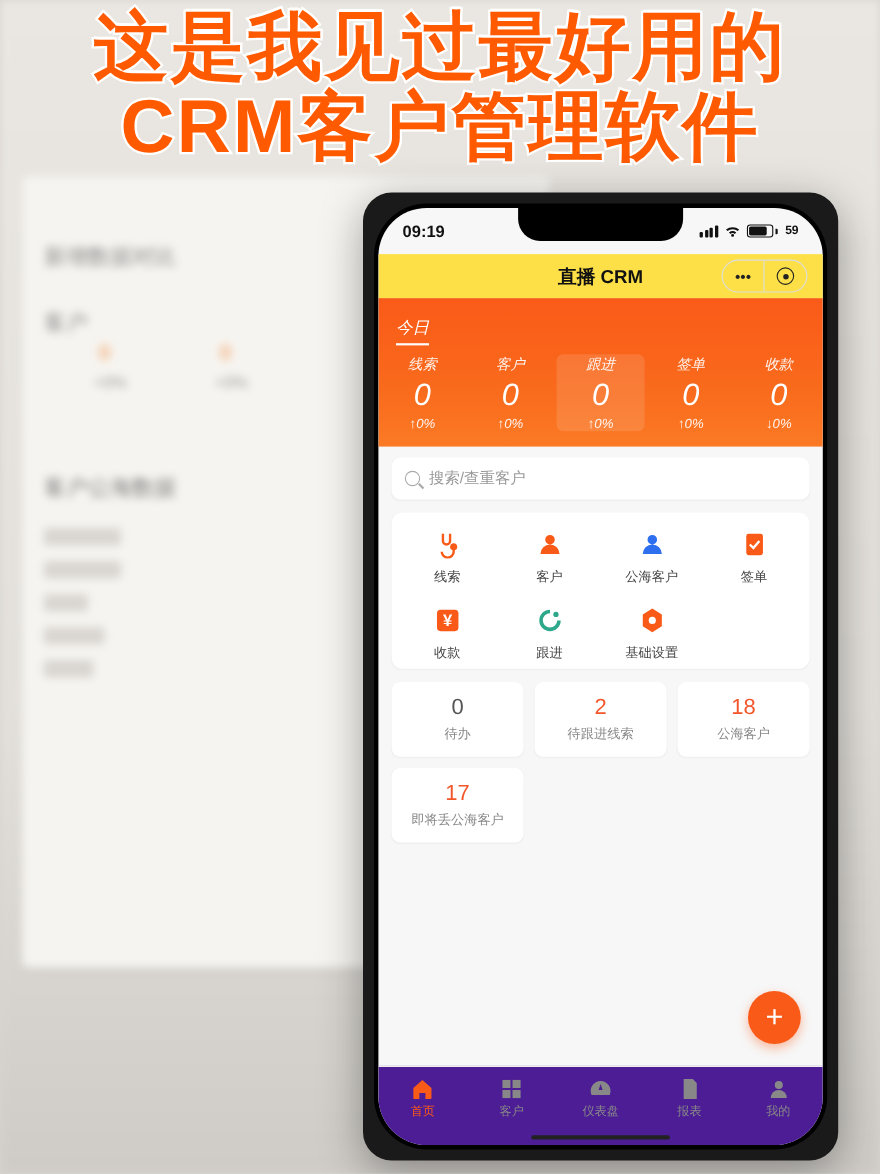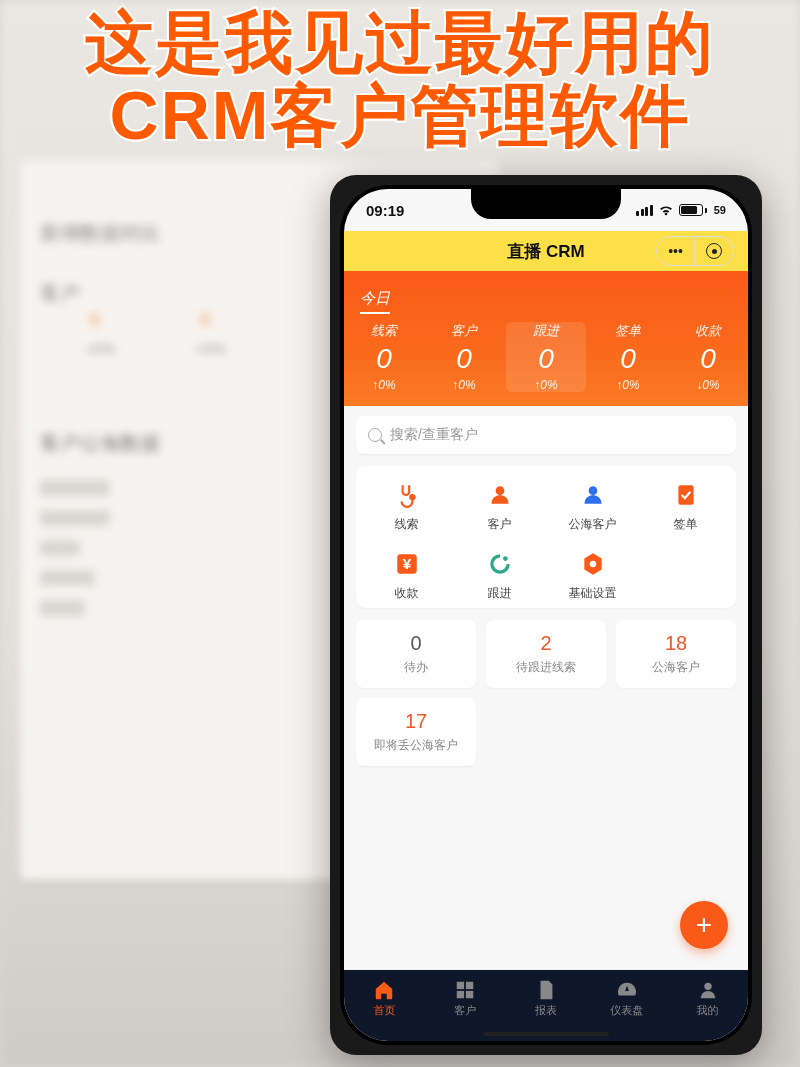--- a/index.html
+++ b/index.html
@@ -76,21 +76,21 @@
 .cards{margin-top:12px;display:grid;grid-template-columns:repeat(3,1fr);gap:10px;}
 .card{background:#fff;border-radius:8px;padding:12px 6px;text-align:center;box-shadow:0 1px 2px rgba(0,0,0,.04);}
 .c-num{font-size:20px;color:#555;}
 .c-num.hot{color:#f2572c;}
 .c-lab{font-size:12px;color:#888;margin-top:4px;white-space:nowrap;overflow:hidden;text-overflow:ellipsis;}
 
 
 .fab{position:absolute;right:20px;bottom:92px;width:48px;height:48px;border-radius:50%;background:#fa5a18;color:#fff;display:flex;align-items:center;justify-content:center;font-size:28px;box-shadow:0 4px 10px rgba(250,90,24,.4);}
 
 
-.tabbar{position:absolute;bottom:0;left:0;right:0;height:72px;background:#0f172a;border-top:1px solid #eee;display:flex;padding-bottom:14px;}
+.tabbar{position:absolute;bottom:0;left:0;right:0;height:72px;background:#4c1d95;border-top:1px solid #eee;display:flex;padding-bottom:14px;}
 .tab{flex:1;display:flex;flex-direction:column;align-items:center;justify-content:center;gap:2px;font-size:11px;color:#888;}
 .tab.active{color:#fa5a18;}
 .tab-ic{width:22px;height:22px;display:flex;align-items:center;justify-content:center;}
 .home-indicator{position:absolute;bottom:5px;left:50%;transform:translateX(-50%);width:126px;height:4px;background:#222;border-radius:3px;}
 
 
 svg{display:block;}
 </style>
 </head>
 <body>
@@ -291,32 +291,32 @@
                 <rect x="13" y="3" width="8" height="8" fill="currentColor"></rect>
                 <rect x="3" y="13" width="8" height="8" fill="currentColor"></rect>
                 <rect x="13" y="13" width="8" height="8" fill="currentColor"></rect>
               </svg>
             </div>
   <div>客户</div>
           </div>
           <div class="tab">
             <div class="tab-ic">
               <svg viewBox="0 0 24 24" width="22" height="22">
+                <path fill="currentColor" d="M12 4a10 10 0 00-9 14h18A10 10 0 0012 4zm0 3l2 6h-4z"></path>
+              </svg>
+            </div>
+  <div>仪表盘</div>
+          </div>
+          <div class="tab">
+            <div class="tab-ic">
+              <svg viewBox="0 0 24 24" width="22" height="22">
                 <path fill="currentColor" d="M6 2h9l4 4v16H6zM8 10h8v2H8zm0 4h8v2H8z"></path>
               </svg>
             </div>
   <div>报表</div>
-          </div>
-          <div class="tab">
-            <div class="tab-ic">
-              <svg viewBox="0 0 24 24" width="22" height="22">
-                <path fill="currentColor" d="M12 4a10 10 0 00-9 14h18A10 10 0 0012 4zm0 3l2 6h-4z"></path>
-              </svg>
-            </div>
-  <div>仪表盘</div>
           </div>
           <div class="tab">
             <div class="tab-ic">
               <svg viewBox="0 0 24 24" width="22" height="22">
                 <circle cx="12" cy="8" r="4" fill="currentColor"></circle>
                 <path fill="currentColor" d="M4 21a8 8 0 0116 0z"></path>
               </svg>
             </div>
   <div>我的</div>
           </div>

